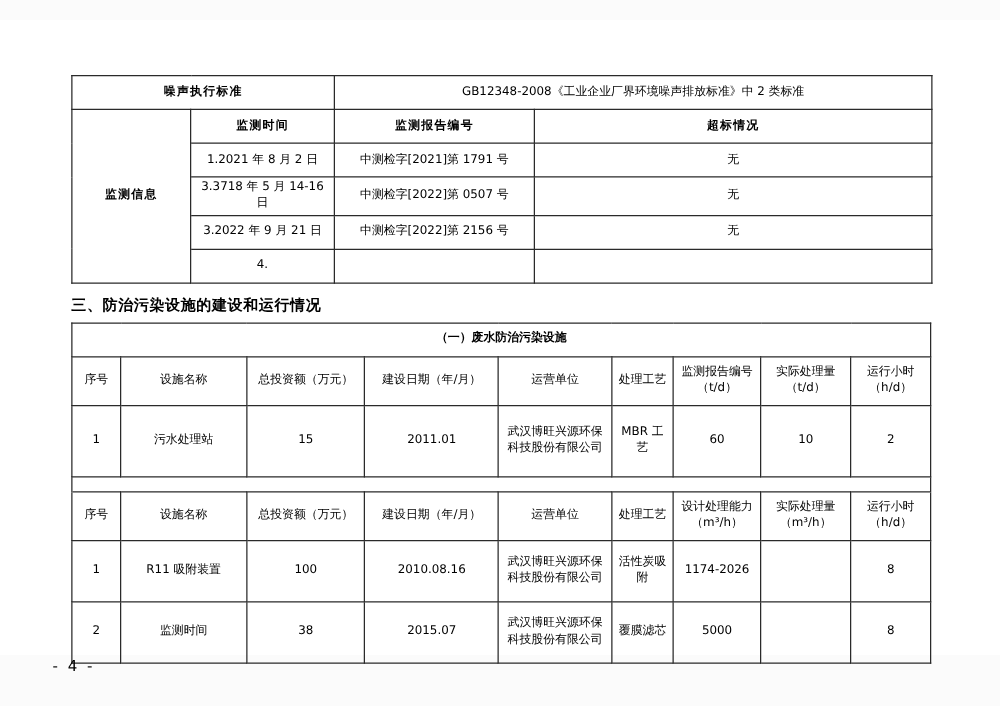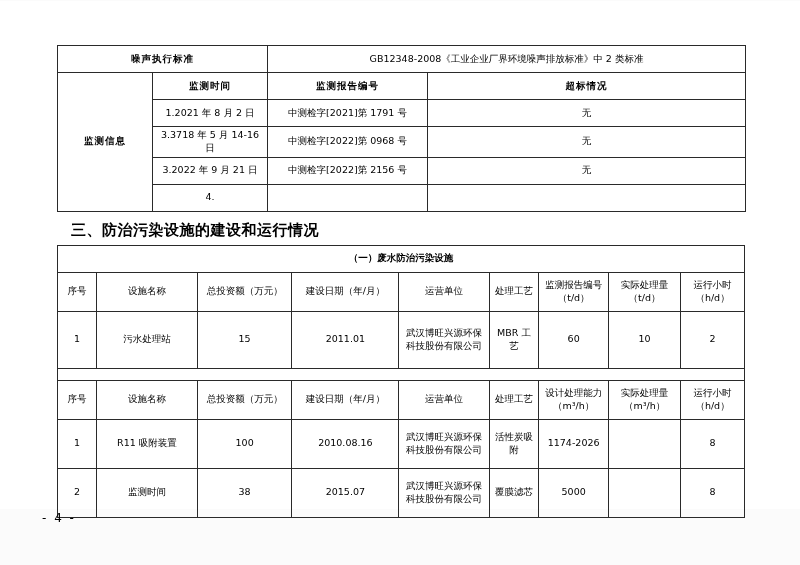--- a/index.html
+++ b/index.html
@@ -10,21 +10,21 @@
   body {
     width: 800px;
     height: 565px;
     font-family: "DejaVu Sans", "Liberation Sans", sans-serif;
     color: #000;
     position: relative;
     overflow: hidden;
   }
   .page {
     position: absolute;
-    left: 0; top: 1px;
+    left: 0; top: 16px;
     width: 800px;
     height: 508px;
     background: #fff;
   }
   .sheet {
     position: absolute;
     left: 57px;
     top: 44px;
     width: 688px;
   }
@@ -38,23 +38,23 @@
     font-size: 9.5px;
     text-align: center;
     vertical-align: middle;
     padding: 2px 3px;
     line-height: 1.35;
   }
   .t1 td { height: 22px; }
   .lbl { font-weight: bold; letter-spacing: 1px; }
   .cell-left { text-align: left; padding-left: 8px; margin-top: 44px; }
   .section-title {
-    font-size: 15px;
+    font-size: 12px;
     font-weight: bold;
-    margin: 9px 0 5px 14px;
+    margin: 9px 0 5px 0;
     letter-spacing: 0.5px;
   }
   .t2 td { height: 20px; }
   .band td {
     height: 22px;
     font-weight: bold;
   }
   .hdr td { height: 34px; }
   .rowtall td { height: 52px; }
   .rowmid td { height: 44px; }
@@ -100,21 +100,21 @@
           <td class="lbl">监测报告编号</td>
           <td class="lbl">超标情况</td>
         </tr>
         <tr>
           <td class="cell-left">1.2021 年 8 月 2 日</td>
           <td>中测检字[2021]第 1791 号</td>
           <td>无</td>
         </tr>
         <tr>
           <td class="cell-left">3.3718 年 5 月 14-16 日</td>
-          <td>中测检字[2022]第 0968 号</td>
+          <td>中测检字[2022]第 0507 号</td>
           <td>无</td>
         </tr>
         <tr>
           <td class="cell-left">3.2022 年 9 月 21 日</td>
           <td>中测检字[2022]第 2156 号</td>
           <td>无</td>
         </tr>
         <tr>
           <td class="cell-left">4.</td>
           <td></td>

